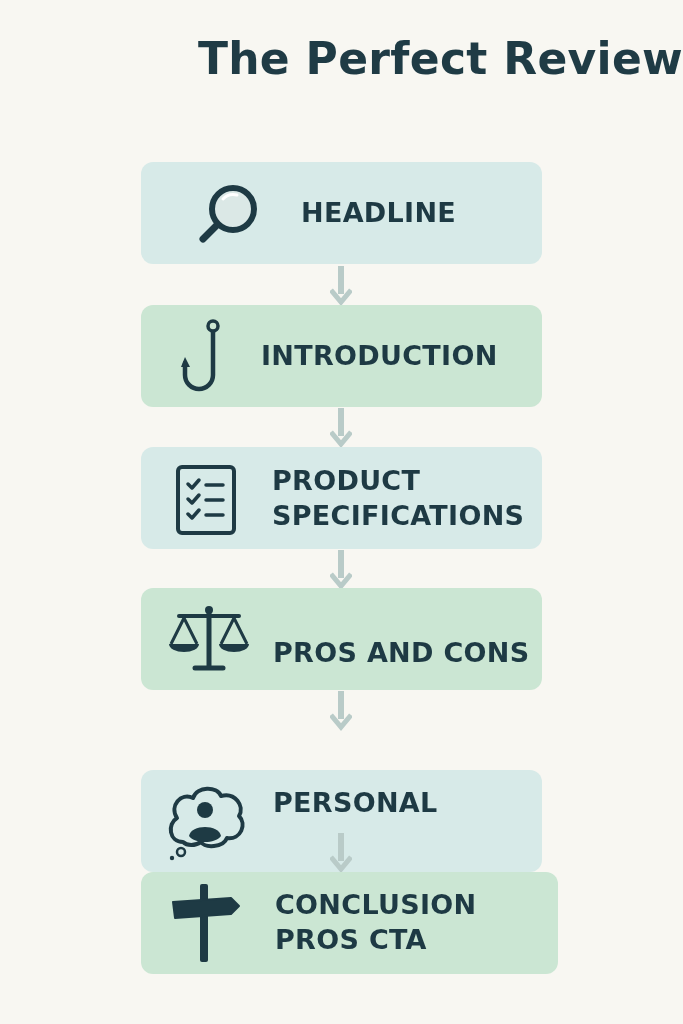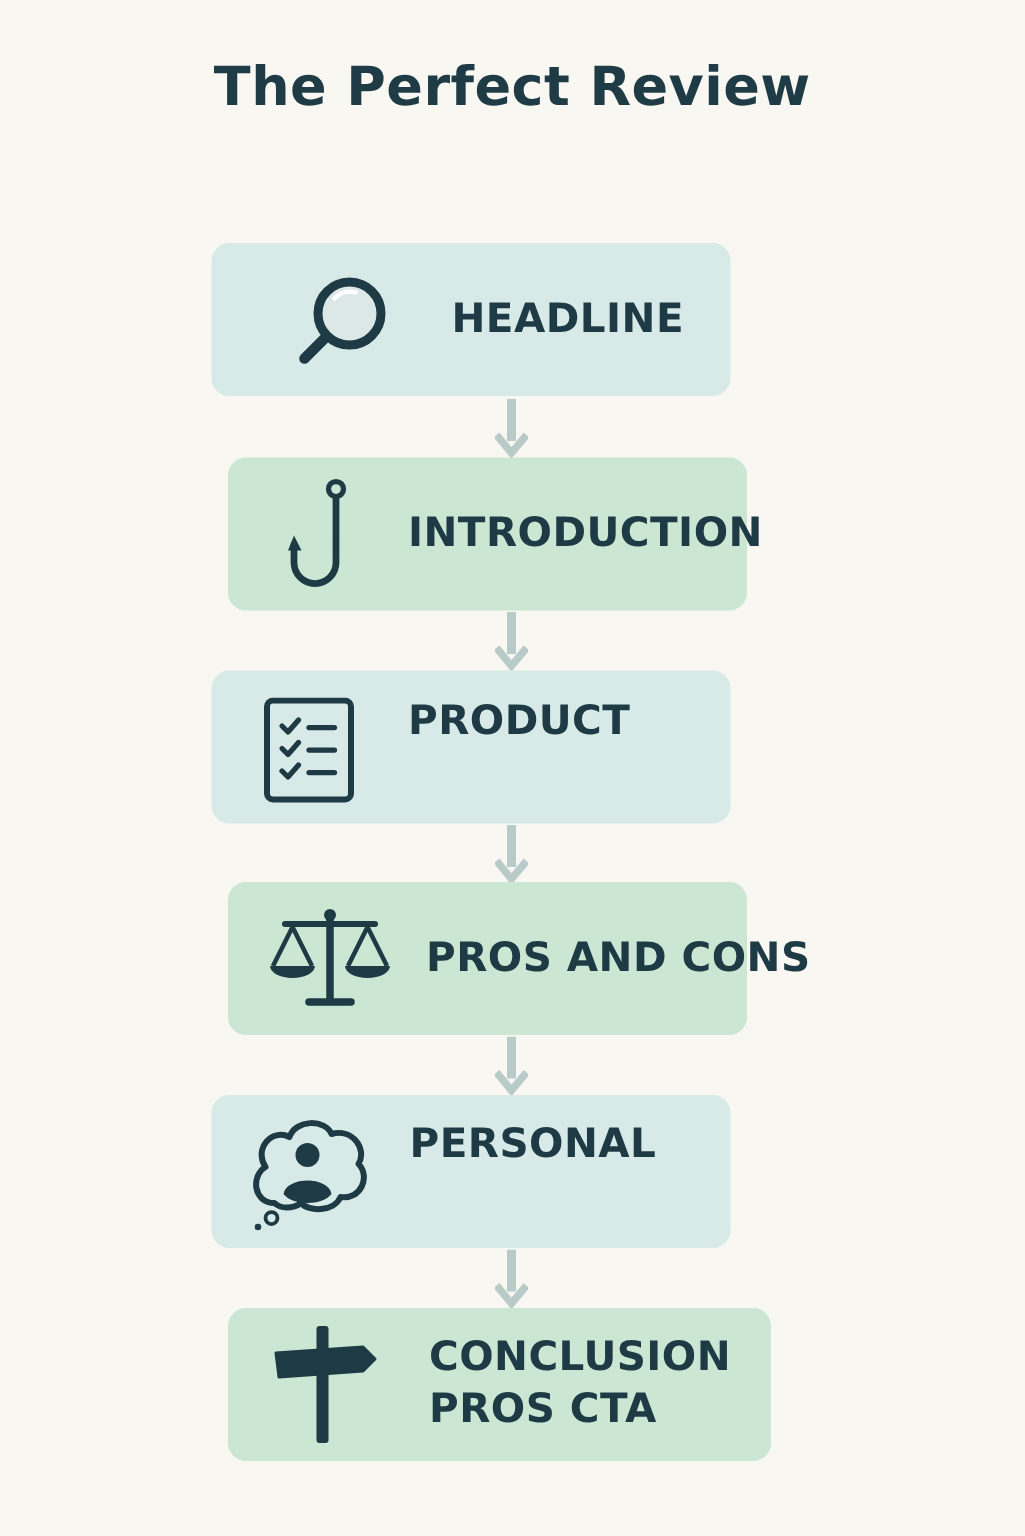--- a/index.html
+++ b/index.html
@@ -1,20 +1,20 @@
 <!DOCTYPE html>
 <html><head>
 <meta charset="utf-8">
 <style>
   html, body { margin:0; padding:0; }
   body { width:683px; height:1024px; background:#f8f7f2; position:relative; overflow:hidden; font-family:"DejaVu Sans","Liberation Sans",sans-serif; color:#1e3a44; }
-  .title { position:absolute; left:0; top:34px; width:683px; text-align:center; font-size:36px; font-weight:bold; line-height:50px; letter-spacing:0.3px; color:#1f3b45; }
-  .box { position:absolute; left:141px; width:346px; height:102px; border-radius:12px; }
+  .title { position:absolute; left:0; top:34px; width:683px; text-align:right; font-size:44px; font-weight:bold; line-height:50px; letter-spacing:0.3px; color:#1f3b45; }
+  .box { position:absolute; left:141px; width:401px; height:102px; border-radius:12px; }
   .blue { background:#d7eae8; }
-  .green { background:#cbe6d3;margin-left:11px; }
+  .green { background:#cbe6d3; }
   .icon { position:absolute; }
   .label { position:absolute; font-size:27px; font-weight:bold; line-height:34px; letter-spacing:0.3px; color:#1e3a44; white-space:nowrap; }
   .arrow { position:absolute; left:330px; width:22px; height:40px; }
 </style>
 </head>
 <body>
 
 <div class="title">
   <div>The Perfect Review</div>
 </div>
@@ -51,45 +51,46 @@
     <g stroke="#1e3a44" stroke-width="3.5" fill="none" stroke-linecap="round" stroke-linejoin="round">
       <path d="M13 19 L17 23 L24 15"></path>
         <line x1="31" y1="20" x2="48" y2="20"></line>
       <path d="M13 34 L17 38 L24 30"></path>
         <line x1="31" y1="35" x2="48" y2="35"></line>
       <path d="M13 49 L17 53 L24 45"></path>
         <line x1="31" y1="50" x2="48" y2="50"></line>
     </g>
   </svg>
   <div class="label" style="left:131px;top:17px;">PRODUCT</div>
+  <div class="label" style="left:131px;top:52px;">SPECIFICATIONS</div>
 </div>
 <svg class="arrow" style="top:550px;" viewBox="0 0 22 40">
     <rect x="8" y="0" width="6" height="28" fill="#b9cbc8"></rect>
     <path d="M1 24 L11 36 L21 24" stroke="#b9cbc8" stroke-width="5" fill="none"></path>
   </svg>
 
 <div class="box green" style="top:588px;">
   <svg class="icon" style="left:26px;top:16px;" width="84" height="72" viewBox="0 0 84 72">
     <circle cx="42" cy="6" r="4" fill="#1e3a44"></circle>
     <line x1="12" y1="12" x2="72" y2="12" stroke="#1e3a44" stroke-width="4" stroke-linecap="round"></line>
     <line x1="42" y1="8" x2="42" y2="62" stroke="#1e3a44" stroke-width="5"></line>
     <line x1="28" y1="64" x2="56" y2="64" stroke="#1e3a44" stroke-width="5" stroke-linecap="round"></line>
     <path d="M17 14 L4 40 M17 14 L30 40" stroke="#1e3a44" stroke-width="3" fill="none"></path>
     <path d="M67 14 L54 40 M67 14 L80 40" stroke="#1e3a44" stroke-width="3" fill="none"></path>
     <path d="M2 40 L32 40 a15 8 0 0 1 -30 0 Z" fill="#1e3a44"></path>
     <path d="M52 40 L82 40 a15 8 0 0 1 -30 0 Z" fill="#1e3a44"></path>
   </svg>
-  <div class="label" style="left:132px;top:34px;">PROS AND CONS</div>
+  <div class="label" style="left:132px;top:48px;">PROS AND CONS</div>
 </div>
 <svg class="arrow" style="top:691px;" viewBox="0 0 22 40">
     <rect x="8" y="0" width="6" height="28" fill="#b9cbc8"></rect>
     <path d="M1 24 L11 36 L21 24" stroke="#b9cbc8" stroke-width="5" fill="none"></path>
   </svg>
 
-<div class="box blue" style="top:730px;text-align:center;">
+<div class="box blue" style="top:770px;text-align:center;">
   <svg class="icon" style="left:24px;top:14px;" width="82" height="80" viewBox="0 0 82 80">
     <path d="M18 58 C4 58 2 40 12 34 C4 22 16 8 28 14 C32 2 52 2 56 12 C70 8 80 22 74 32 C82 40 76 56 62 54 C58 64 40 64 36 58 C30 62 22 62 18 58 Z" fill="none" stroke="#1e3a44" stroke-width="4" stroke-linejoin="round"></path>
     <circle cx="40" cy="26" r="8" fill="#1e3a44"></circle>
     <path d="M24 52 C26 40 54 40 56 52 C50 60 30 60 24 52 Z" fill="#1e3a44"></path>
     <circle cx="16" cy="68" r="4" fill="none" stroke="#1e3a44" stroke-width="2.5"></circle>
     <circle cx="7" cy="74" r="2.2" fill="#1e3a44"></circle>
   </svg>
   <div class="label" style="left:132px;top:16px;">PERSONAL</div>
 </div>
 <svg class="arrow" style="top:833px;" viewBox="0 0 22 40">

